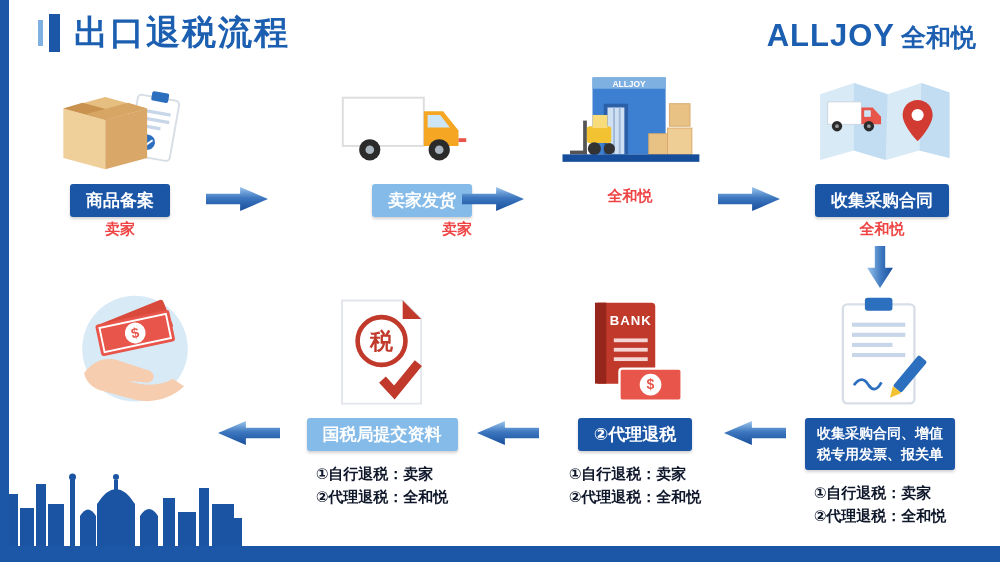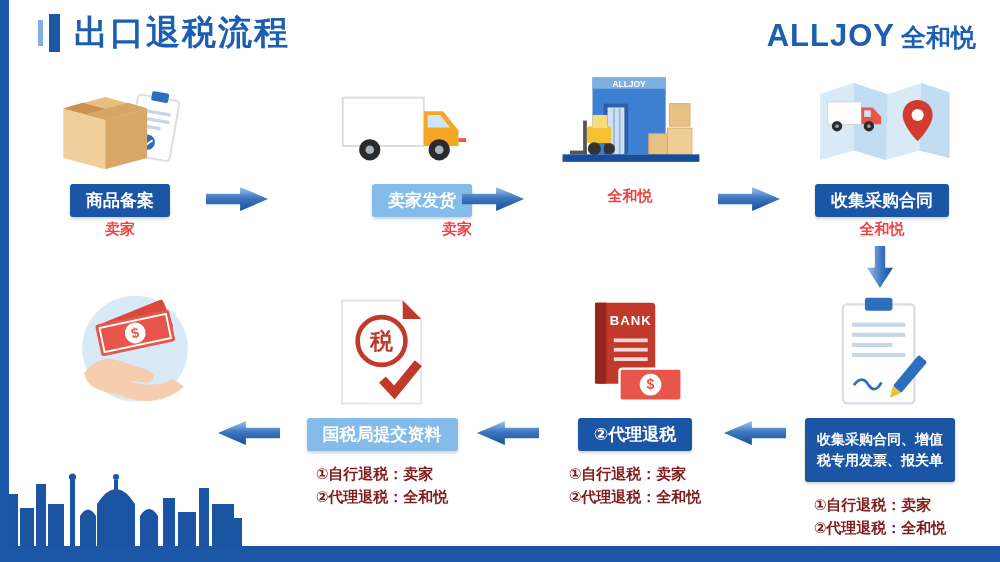--- a/index.html
+++ b/index.html
@@ -24,23 +24,23 @@
   .step{position:absolute;width:200px;display:flex;flex-direction:column;align-items:center;z-index:2;}
   .step .icon-wrap{display:flex;align-items:flex-end;justify-content:center;margin-bottom:8px;}
   .row-top .icon-wrap{height:112px;}
   .row-bottom .icon-wrap{height:120px;}
   .label-box{
     color:#fff;font-weight:bold;font-size:17px;padding:5px 16px;border-radius:3px;
     white-space:nowrap;text-align:center;box-shadow:0 2px 3px rgba(0,0,0,0.18);
   }
   .label-box.dark{background:#1A55A6;}
   .label-box.light{background:#85BBE8;}
-  .label-box.long{white-space:normal;font-size:14px;width:134px;padding:11px 8px;line-height:1.5;}
+  .label-box.long{white-space:normal;font-size:14px;width:134px;padding:5px 8px;line-height:1.5;}
   .actor{margin-top:3px;font-size:15px;font-weight:bold;color:#ef4444;}
-  .notes{margin-top:11px;font-size:15px;font-weight:bold;color:#7f1d1d;line-height:1.55;text-align:left;}
+  .notes{margin-top:11px;font-size:15px;font-weight:bold;color:#0f172a;line-height:1.55;text-align:left;}
   
   .s-t1{left:20px;top:64px;}
   .s-t2{left:272px;top:64px;align-items:flex-end;}
   .s-t3{left:530px;top:64px;}
   .s-t4{left:782px;top:64px;}
   .s-b1{left:35px;top:290px;}
   .s-b2{left:282px;top:290px;}
   .s-b3{left:535px;top:290px;}
   .s-b4{left:780px;top:290px;}
   

